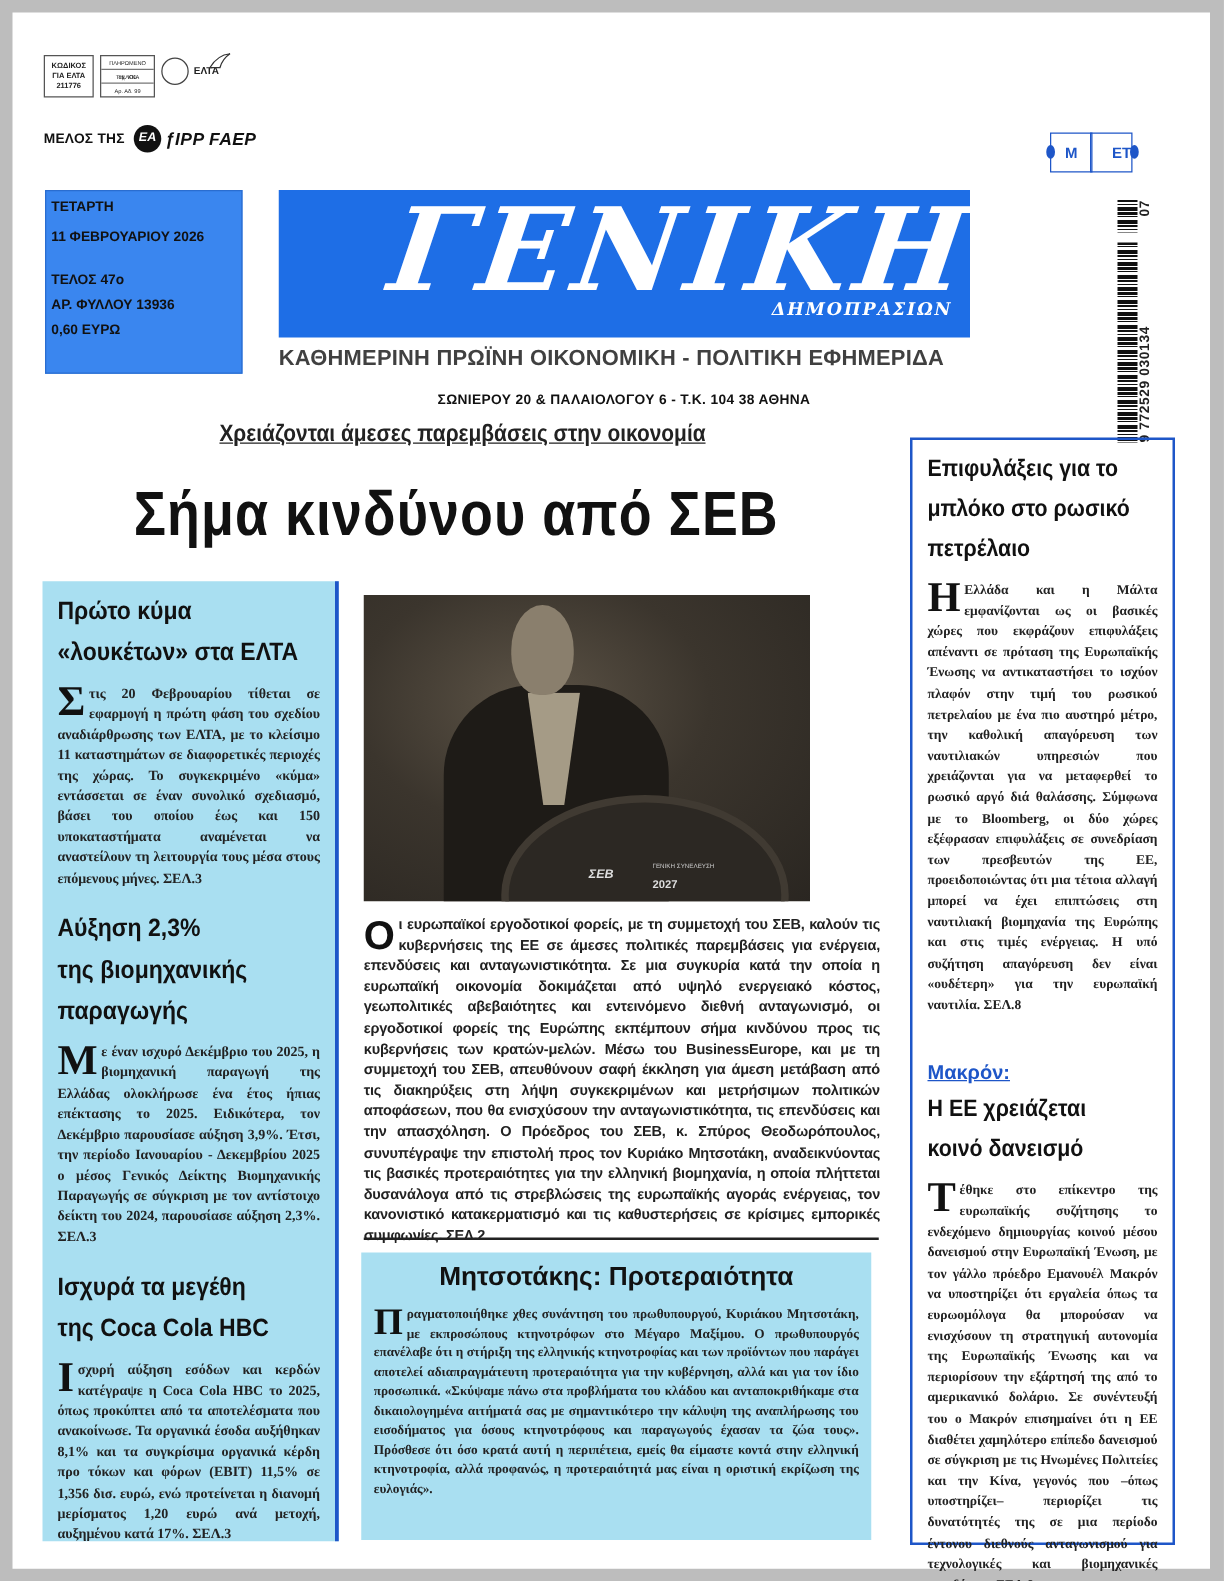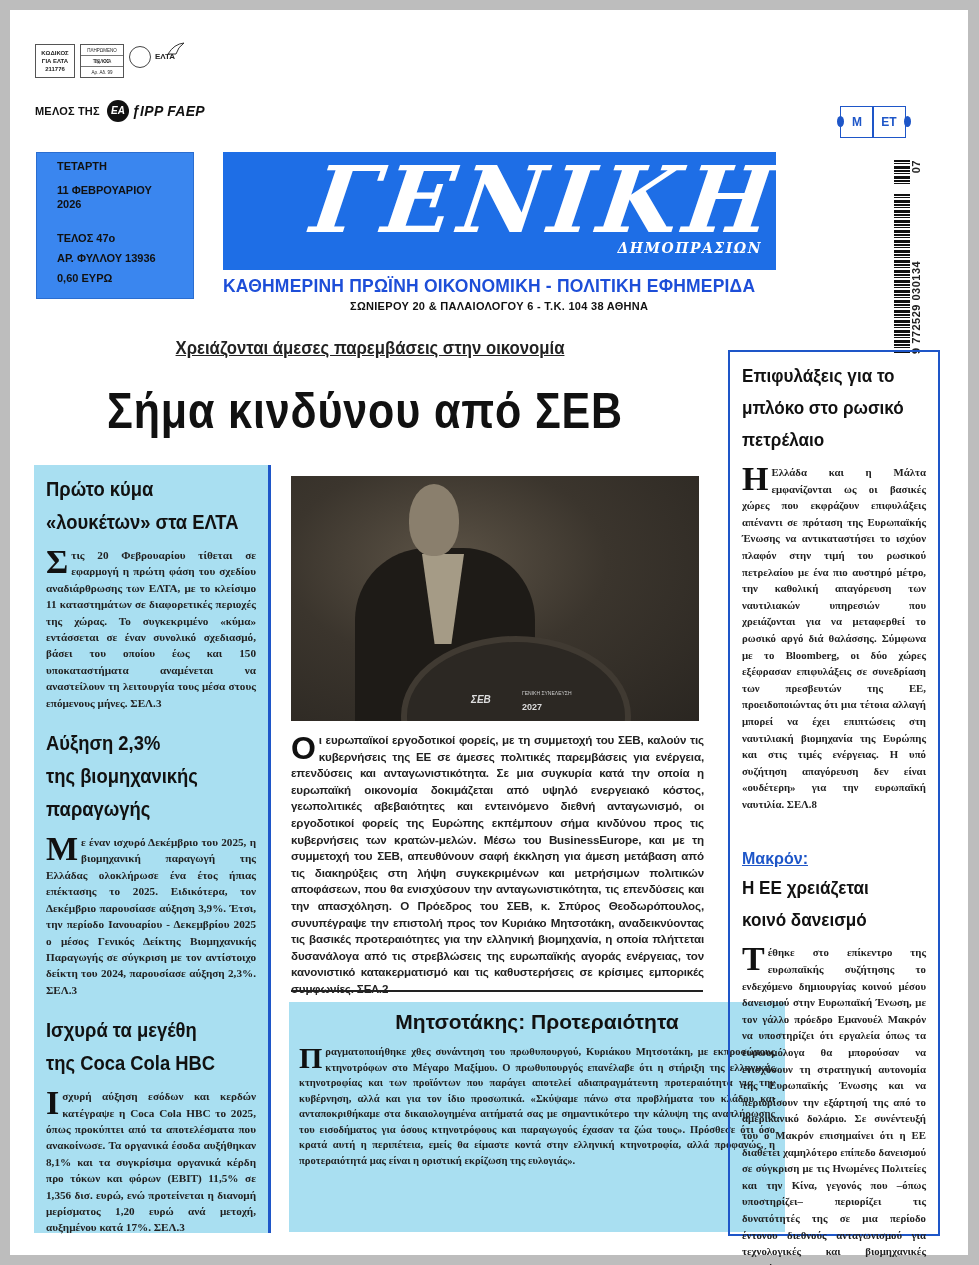--- a/index.html
+++ b/index.html
@@ -16,70 +16,70 @@
   .stamp-fee div:last-child { border-bottom: none; }
   .elta-seal { left: 119px; top: 36px; width: 22px; height: 22px; border: 1px solid #444; border-radius: 50%; }
   .elta-logo { left: 145px; top: 42px; font-size: 8px; font-weight: bold; color: #222; }
   .elta-bird { left: 156px; top: 32px; width: 20px; height: 14px; }
 
   .member-label { left: 25px; top: 95px; font-size: 11px; font-weight: bold; letter-spacing: 0.2px; }
   .fipp-logo { left: 97px; top: 90px; width: 22px; height: 22px; border-radius: 50%; background: #111; color: #fff; font-size: 10px; font-weight: bold; text-align: center; line-height: 22px; font-style: italic; }
   .fipp-text { left: 122px; top: 93px; font-size: 14px; font-weight: bold; font-style: italic; color: #111; letter-spacing: 0.3px; }
 
   
-  .datebox { left: 26px; top: 142px; width: 158px; height: 147px; background: #3a86ef; border: 1px solid #2a6dd0; padding: 6px 20px; }
+  .datebox { left: 26px; top: 142px; width: 158px; height: 147px; background: #3a86ef; border: 1px solid #2a6dd0; padding: 6px 4px; }
   .datebox .l { font-size: 11px; font-weight: bold; color: #111; line-height: 14px; }
 
   
   .mast { left: 213px; top: 142px; width: 553px; height: 118px; background: #1e6ee6; overflow: hidden; }
   .mast-title { position: absolute; left: 90px; top: -6px; font-family: "DejaVu Serif", serif; font-weight: bold; font-style: italic; font-size: 92px; color: #fff; letter-spacing: 6px; transform: skewX(-8deg); }
   .mast-sub { position: absolute; right: 14px; top: 88px; font-family: "DejaVu Serif", serif; font-weight: bold; font-style: italic; font-size: 14px; color: #fff; letter-spacing: 1.5px; }
-  .tagline { left: 213px; top: 266px; width: 622px; font-size: 17.5px; font-weight: bold; color: #1d4ed8; letter-spacing: 0.2px; white-space: nowrap; }
-  .address { left: 340px; top: 290px; font-size: 11px; font-weight: bold; color: #111; letter-spacing: 0.3px; }
+  .tagline { left: 213px; top: 266px; width: 622px; font-size: 17.5px; font-weight: bold; color: #404040; letter-spacing: 0.2px; white-space: nowrap; }
+  .address { left: 340px; top: 304px; font-size: 11px; font-weight: bold; color: #111; letter-spacing: 0.3px; }
 
   
   .met { left: 830px; top: 96px; width: 68px; height: 38px; }
   .met .page { position: absolute; top: 0; width: 34px; height: 32px; border: 1.5px solid #1e56c8; color: #1e56c8; font-size: 12px; font-weight: bold; text-align: center; line-height: 30px; }
   .met .p1 { left: 0; }
-  .met .p2 { left: 32px; }
+  .met .p2 { left: 32px; text-align: right; }
   .met .dot { position: absolute; top: 10px; width: 7px; height: 11px; background: #1e56c8; border-radius: 50%; }
 
   
   .barcode { left: 884px; top: 150px; width: 28px; height: 196px; }
   .barcode .bars { position: absolute; left: 0; width: 16px; background: repeating-linear-gradient(180deg, #111 0 2px, #fff 2px 3px, #111 3px 4px, #fff 4px 6px, #111 6px 9px, #fff 9px 10px); }
   .barcode .num { position: absolute; left: 16px; font-size: 11px; font-weight: bold; color: #222; writing-mode: vertical-rl; transform: rotate(180deg); letter-spacing: 0.5px; }
 
   
   .kicker { left: 100px; top: 327px; width: 520px; text-align: center; font-size: 19px; font-weight: bold; text-decoration: underline; color: #222; font-family: "Liberation Sans", sans-serif; transform: scaleX(0.88); transform-origin: center; }
   .main-head { left: 30px; top: 372px; width: 650px; text-align: center; font-size: 50px; font-weight: bold; color: #111; font-family: "Liberation Sans", sans-serif; transform: scaleX(0.86); letter-spacing: 1px; }
 
   
   .leftcol { left: 24px; top: 455px; width: 237px; height: 768px; background: #a9dff1; border-right: 3px solid #1e56c8; padding: 8px 12px 0 12px; }
   .lc-head { font-size: 20px; line-height: 33px; font-weight: bold; color: #111; transform: scaleX(0.92); transform-origin: left; white-space: nowrap; }
   .lc-body { font-family: "Liberation Serif", serif; font-size: 11.2px; line-height: 16.4px; font-weight: bold; color: #222; text-align: justify; margin-top: 8px; }
   .dropcap { float: left; font-family: "Liberation Serif", serif; font-weight: bold; font-size: 34px; line-height: 28px; margin: 1px 3px 0 0; color: #111; }
   .lc-sec { margin-bottom: 16px; }
 
   
-  .photo { left: 281px; top: 466px; width: 408px; height: 245px; background: radial-gradient(ellipse at 38% 35%, #5c5346 0%, #3b352d 45%, #2a2621 100%); overflow: hidden; text-decoration: underline; }
+  .photo { left: 281px; top: 466px; width: 357px; height: 245px; background: radial-gradient(ellipse at 38% 35%, #5c5346 0%, #3b352d 45%, #2a2621 100%); overflow: hidden; text-decoration: underline; }
   .photo .head { position: absolute; left: 118px; top: 8px; width: 50px; height: 72px; border-radius: 50% 50% 45% 45%; background: #8a7f6d; }
   .photo .body { position: absolute; left: 64px; top: 72px; width: 180px; height: 180px; border-radius: 40% 40% 0 0; background: #1e1b17; }
   .photo .shirt { position: absolute; left: 131px; top: 78px; width: 42px; height: 90px; background: #a59b86; clip-path: polygon(0 0, 100% 0, 70% 100%, 30% 100%); }
   .photo .podium { position: absolute; left: 110px; top: 160px; width: 230px; height: 160px; border-radius: 50%; background: #2c2823; border: 6px solid #403a32; }
   .photo .podium-logo { position: absolute; left: 180px; top: 218px; font-size: 10px; font-weight: bold; color: #ddd; font-style: italic; }
   .photo .podium-year { position: absolute; left: 231px; top: 226px; font-size: 9px; font-weight: bold; color: #ddd; }
   .photo .podium-cap { position: absolute; left: 231px; top: 214px; font-size: 5px; color: #ccc; }
 
   
   .main-body { left: 281px; top: 722px; width: 413px; font-size: 11.6px; line-height: 16.6px; font-weight: bold; color: #222; text-align: justify; font-family: "Liberation Sans", sans-serif; letter-spacing: -0.15px; }
   .main-body .dropcap { font-family: "Liberation Sans", sans-serif; font-size: 32px; line-height: 28px; margin-top: 2px; }
   .rule { left: 281px; top: 980px; width: 412px; height: 2px; background: #222; }
 
   
-  .mitso { left: 279px; top: 992px; width: 496px; height: 230px; background: #a9dff1; padding: 6px 10px; }
+  .mitso { left: 279px; top: 992px; width: 408px; height: 230px; background: #a9dff1; padding: 6px 10px; }
   .mitso-head { font-size: 21px; line-height: 28px; font-weight: bold; text-align: center; color: #111; }
   .mitso-body { margin-top: 8px; font-family: "Liberation Serif", serif; font-size: 10.6px; line-height: 15.5px; font-weight: bold; color: #222; text-align: justify; }
   .mitso-body .dropcap { font-size: 30px; line-height: 26px; }
 
   
   .rightcol { left: 718px; top: 340px; width: 212px; height: 886px; border: 2px solid #1e56c8; padding: 8px 12px; }
   .rc-head { font-size: 19px; line-height: 32px; font-weight: bold; color: #111; transform: scaleX(0.9); transform-origin: left; white-space: nowrap; }
   .rc-body { font-family: "Liberation Serif", serif; font-size: 10.8px; line-height: 16.6px; font-weight: bold; color: #222; text-align: justify; margin-top: 8px; }
   .rc-kicker { margin-top: 38px; font-size: 16px; font-weight: bold; color: #1e56c8; text-decoration: underline; }
   .rc-head2 { margin-top: 4px; }

